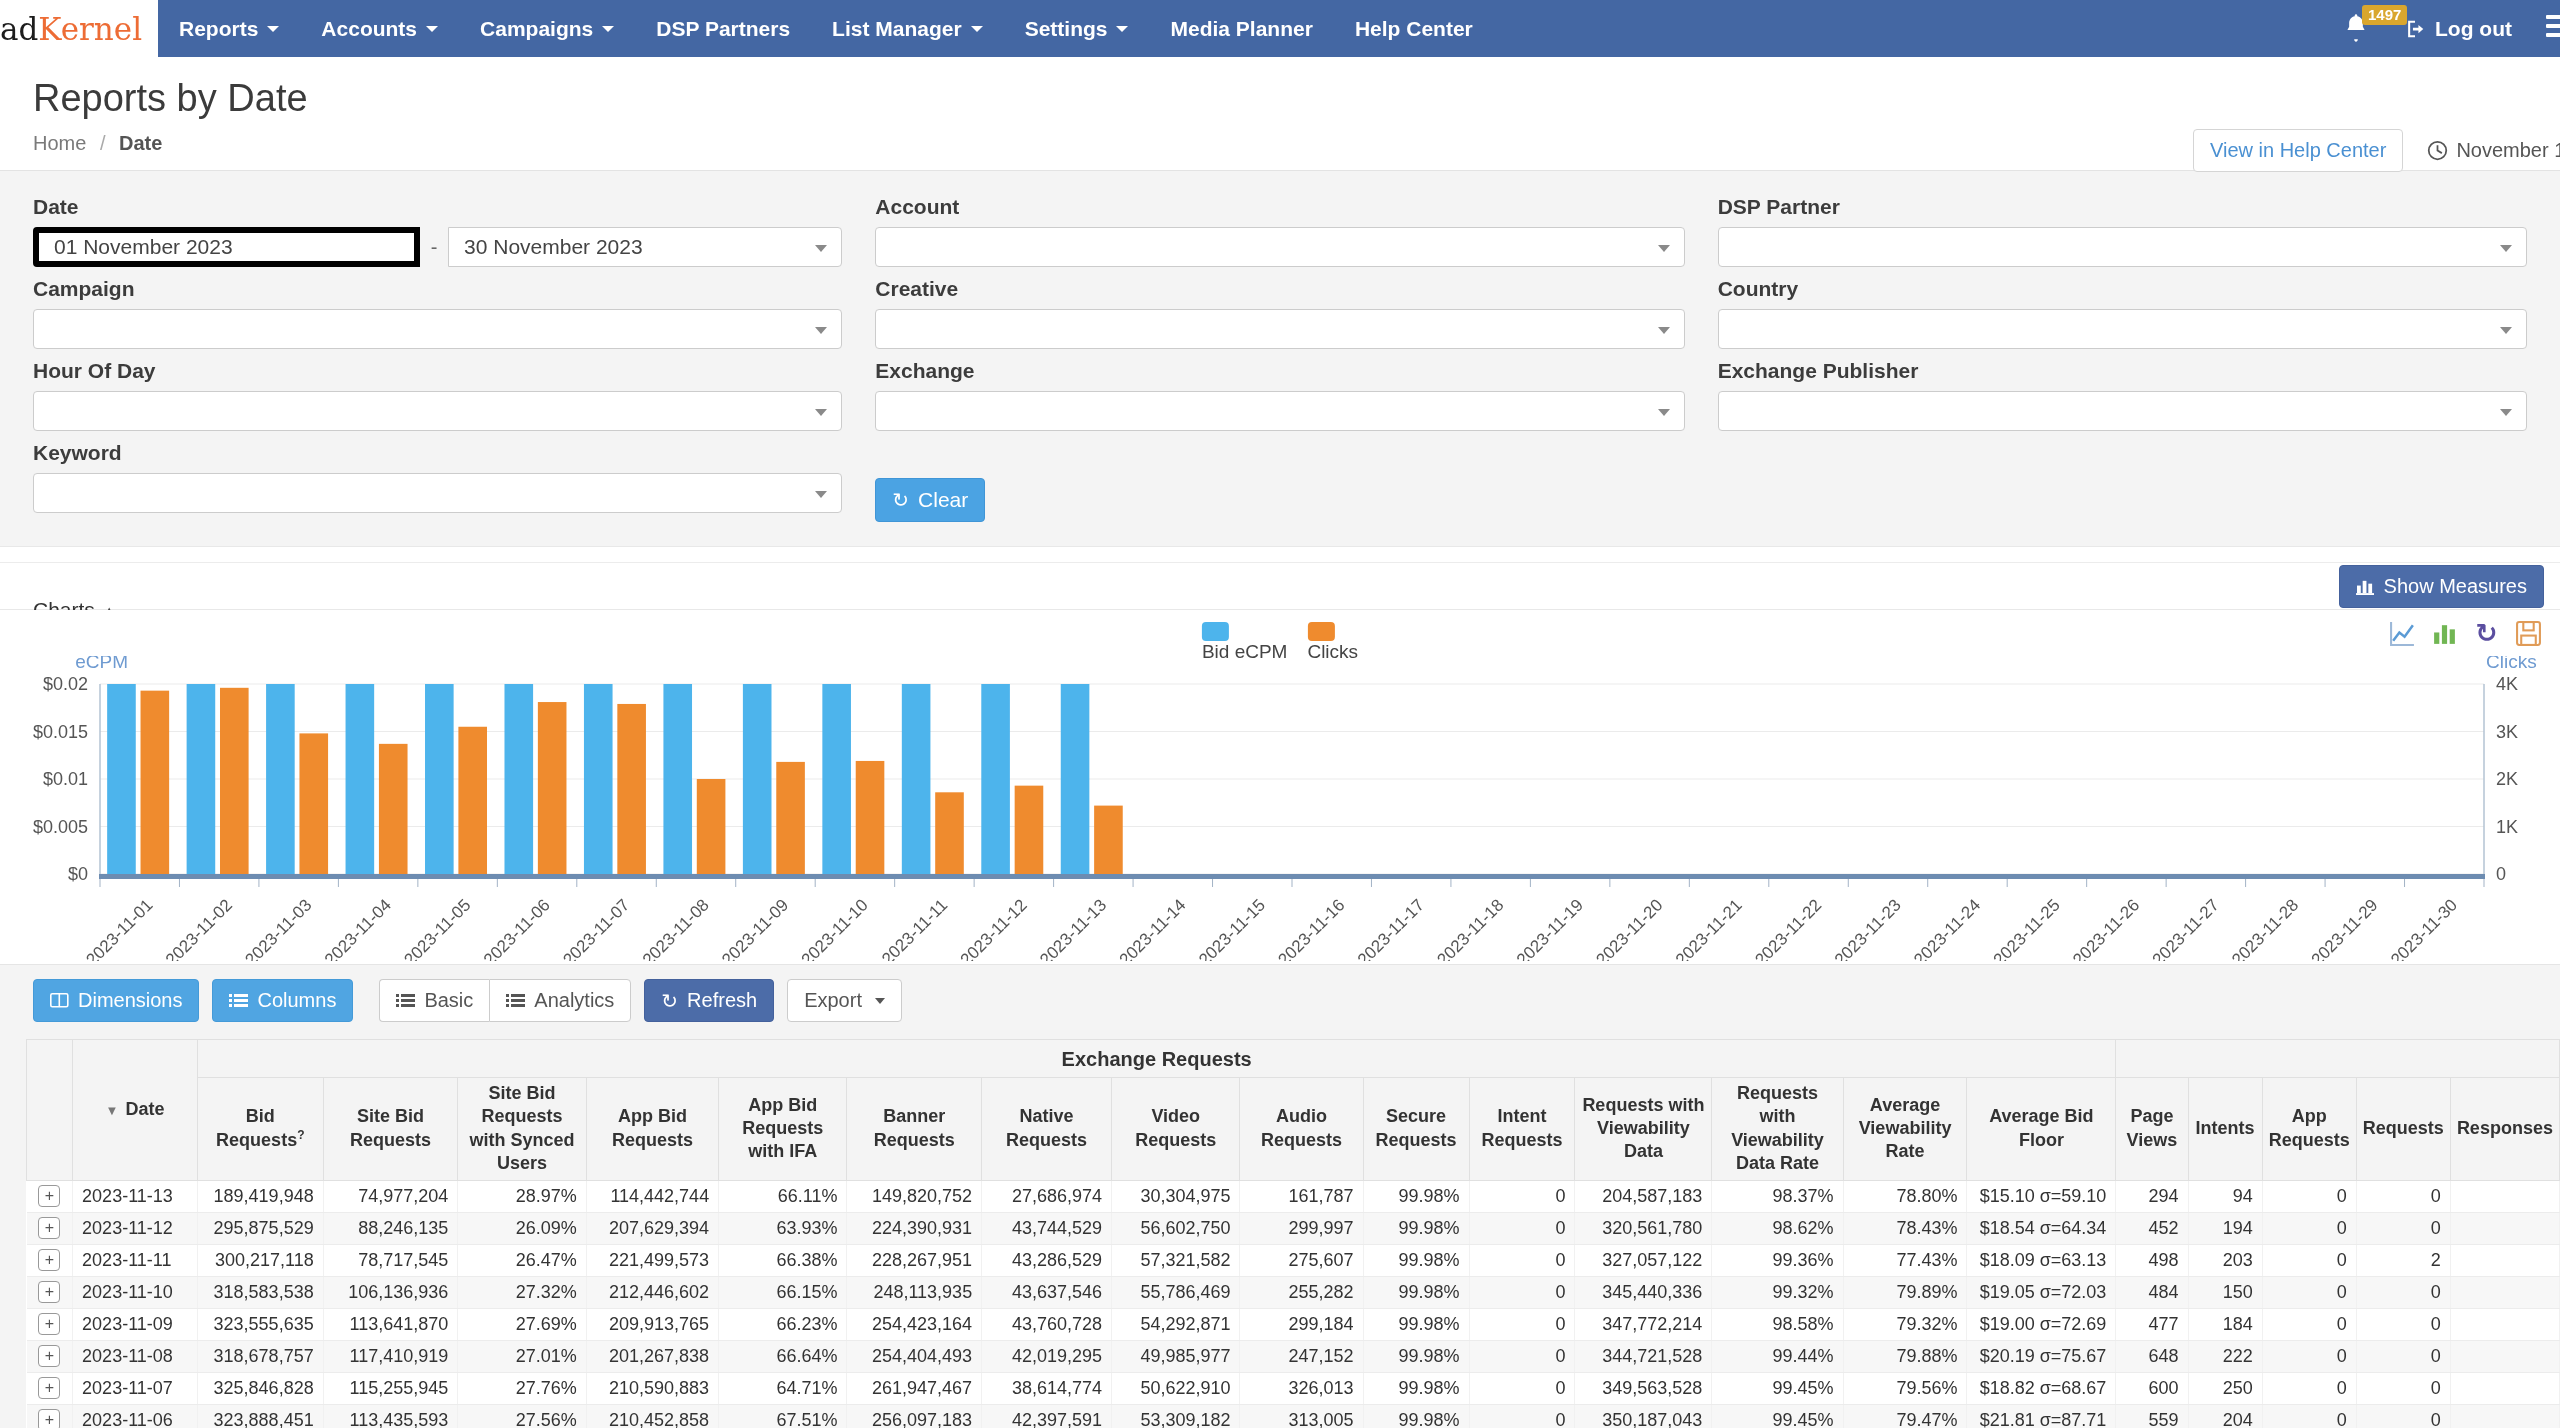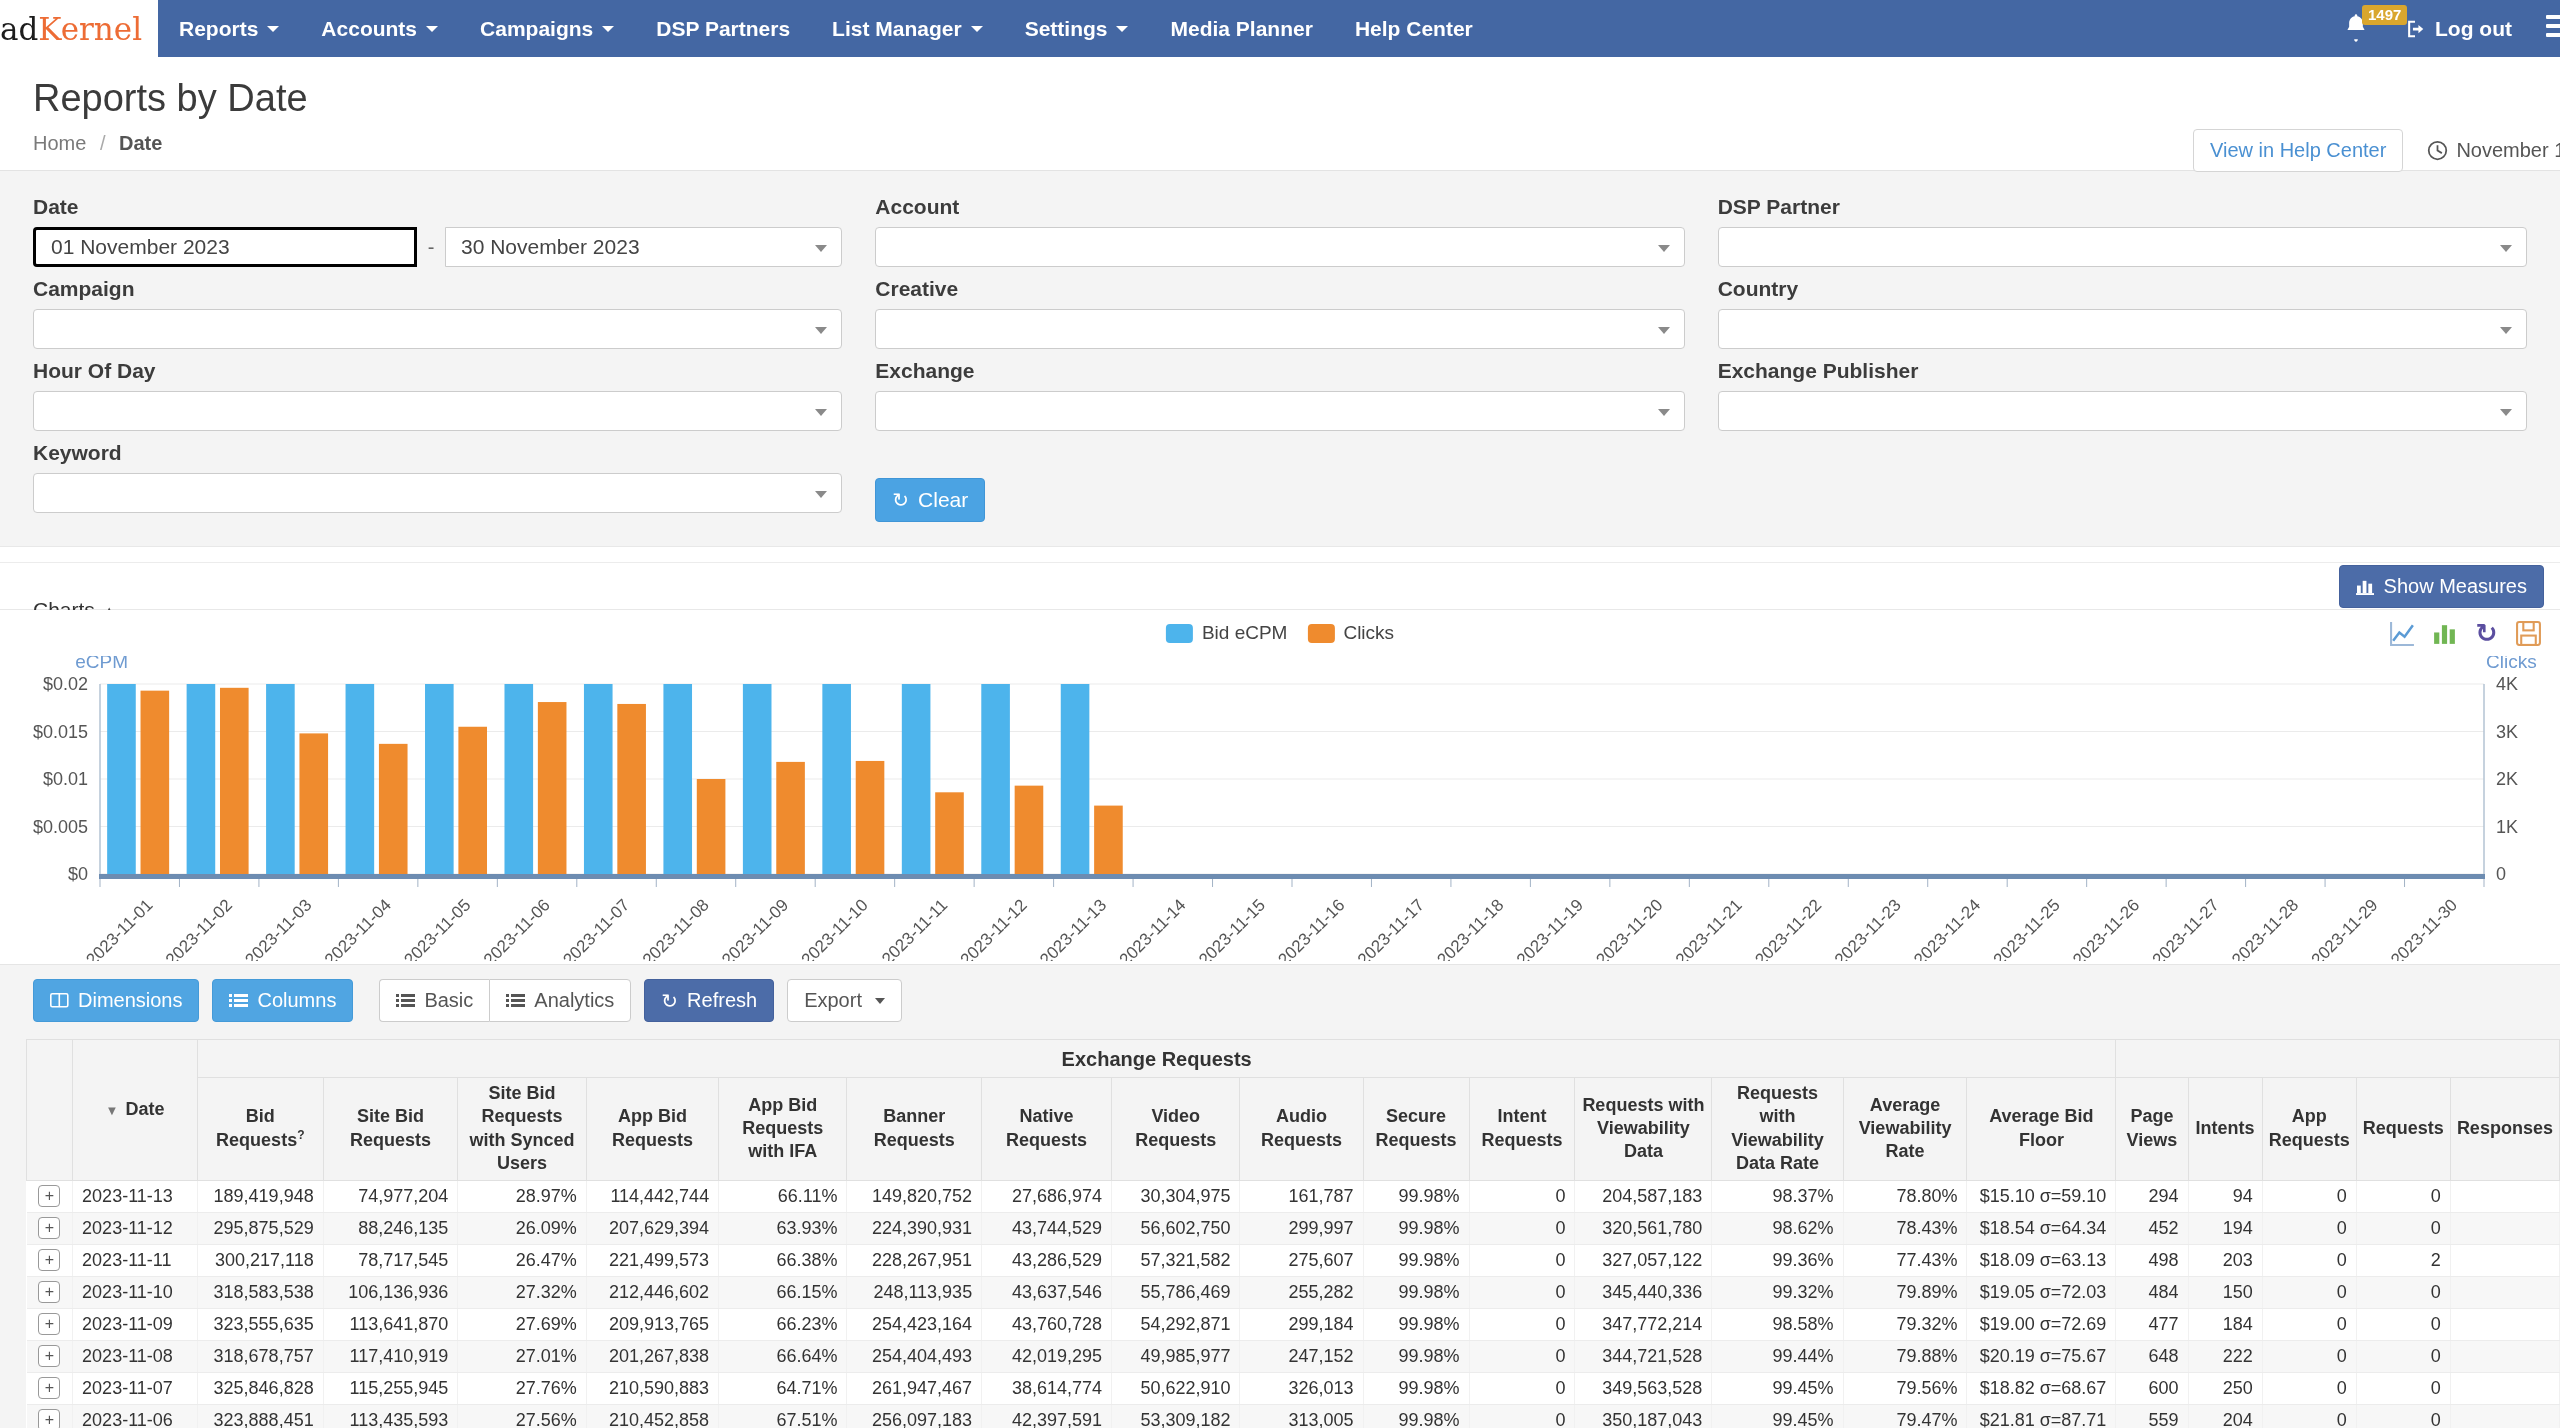--- a/index.html
+++ b/index.html
@@ -43,42 +43,42 @@
 
   
   .filters { background:#f4f4f4; border-top:1px solid #e3e3e3; border-bottom:1px solid #e8e8e8;
     padding:14px 33px 24px; display:grid; grid-template-columns:1fr 1fr 1fr; column-gap:33px; }
   .field { margin-top:10px; }
   .field-label { display:block; font-size:21px; font-weight:700; color:#3c3c3c; margin-bottom:8px; }
   .sel { position:relative; background:#fff; border:1px solid #ccc; border-radius:4px; height:40px; cursor:pointer; }
   .sel-caret { position:absolute; right:14px; top:17px; width:0; height:0; border-left:6px solid transparent;
     border-right:6px solid transparent; border-top:7px solid #8a8a8a; }
   .date-group { display:flex; align-items:center; }
-  .date-input { flex:1; height:40px; border:3px solid #000000; border-radius:4px 0 0 4px; padding:0 15px;
+  .date-input { flex:1; height:40px; border:6px solid #000000; border-radius:4px 0 0 4px; padding:0 15px;
     font-size:21px; color:#444; background:#fff; font-family:inherit; }
   .date-sep { width:28px; text-align:center; color:#666; font-size:20px; }
   .date-combo { flex:1.05; border-radius:0 4px 4px 0; display:flex; align-items:center; padding:0 15px;
     font-size:21px; color:#444; }
   .clear-wrap { margin-top:47px; }
   .btn { display:inline-flex; align-items:center; gap:9px; border-radius:4px; font-size:20px;
     padding:9px 16px; cursor:pointer; border:1px solid transparent; font-family:inherit; }
   .btn-clear { background:#4ba3e3; border-color:#4095d6; color:#fff; font-size:21px; }
   .glyph { font-size:20px; line-height:1; }
 
   
   .charts-header { margin-top:15px; height:48px; border-top:1px solid #ececec; border-bottom:1px solid #e8e8e8;
     display:flex; align-items:center; justify-content:space-between; padding:0 16px 0 33px; }
   .charts-toggle { font-size:21px; color:#333; cursor:pointer; display:flex; align-items:center; gap:8px;margin-top:48px; }
   .charts-toggle .tri-up { font-size:13px; color:#444; }
   .btn-dblue { background:#4c6ca8; border-color:#44619c; color:#fff; }
   .btn-dblue svg { width:19px; height:17px; }
   .charts-body { position:relative; height:354px; background:#fff; }
   .chart-legend { position:absolute; top:12px; left:50%; transform:translateX(-50%);
     display:flex; align-items:center; gap:20px; font-size:19px; color:#444; }
-  .legend-item { display:flex; align-items:center; gap:9px; cursor:pointer; }
+  .legend-item { display:flex; cursor:pointer;flex-direction:column; }
   .swatch { width:27px; height:19px; border-radius:4px; }
   .chart-tools { position:absolute; top:10px; right:18px; display:flex; align-items:center; gap:15px; }
   .chart-tools .tool { width:27px; height:27px; display:flex; align-items:center; justify-content:center; cursor:pointer; }
   .tool-refresh { color:#5b4ea0; font-size:26px; font-weight:700; }
   #chart-svg { position:absolute; left:30px; top:46px; }
 
   
   .lower { background:#f4f4f4; border-top:1px solid #e5e5e5; height:556px; padding-top:14px; }
   .toolbar { display:flex; align-items:center; padding:0 33px; margin-bottom:17px; }
   .btn-lblue { background:#50a5e2; border-color:#449ad8; color:#fff; margin-right:13px; }

